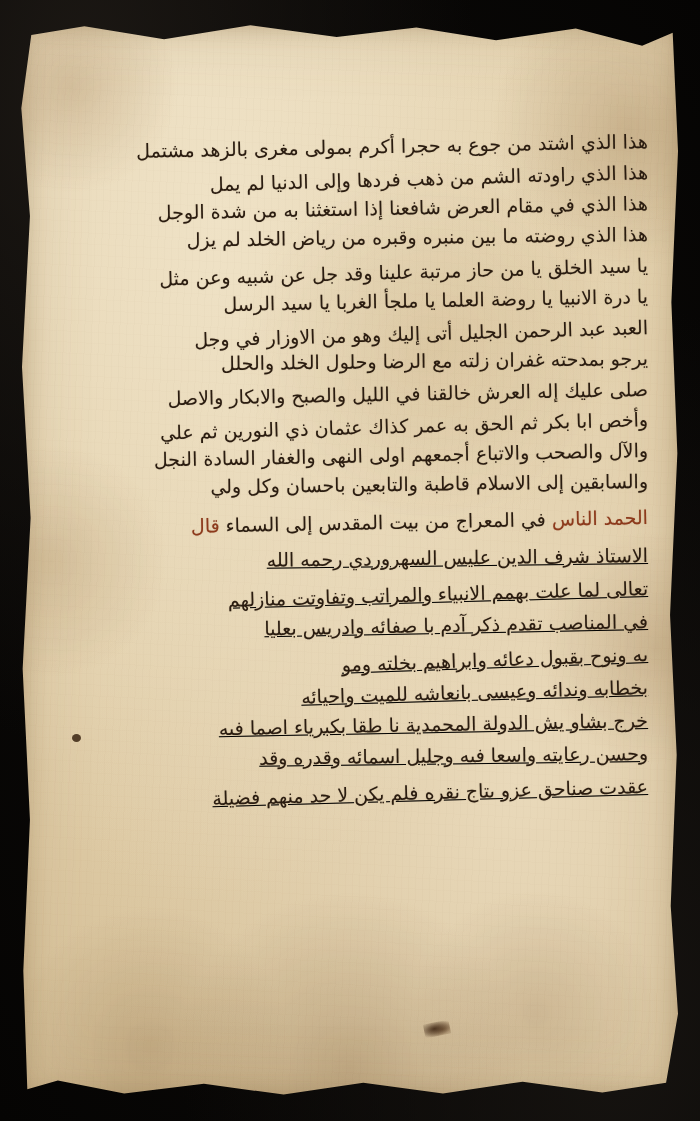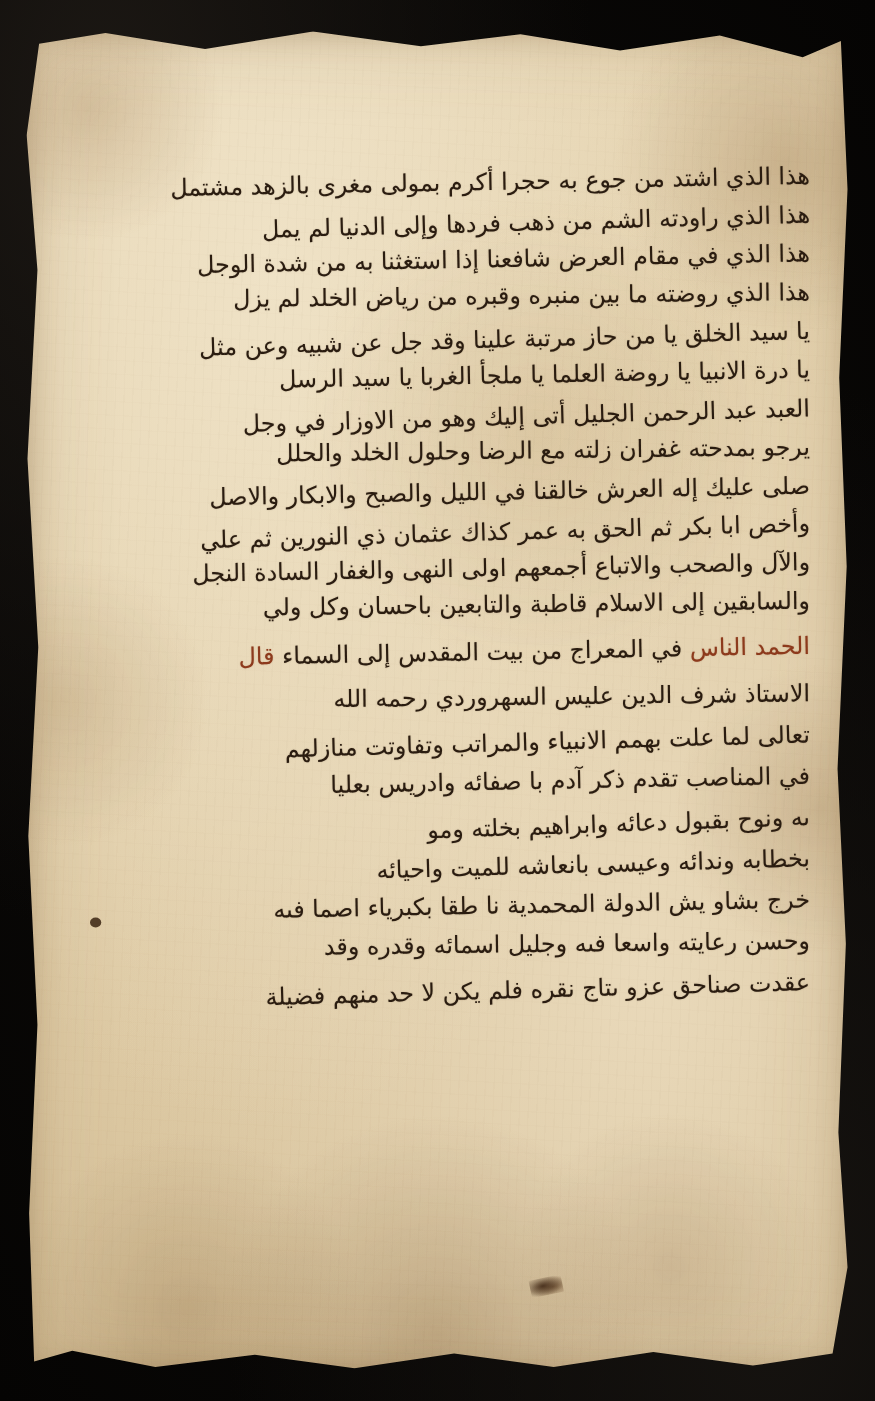--- a/index.html
+++ b/index.html
@@ -129,21 +129,21 @@
   .rubric {
     color: #8d3a1c;
     text-shadow: 0 0 1px rgba(120,50,25,0.4);
   }
 
   .heading-line {
     margin-top: 16px;
     margin-bottom: 12px;
   }
 
-  .blk-2 { margin-top: 18px; }
+  .blk-2 { margin-top: 18px; text-decoration: underline; }
   .blk-2 .line { margin-bottom: 13px; }
 
   
   .margin-dot {
     position: absolute;
     width: 9px;
     height: 8px;
     border-radius: 50%;
     background: #3a2412;
     opacity: 0.85;

